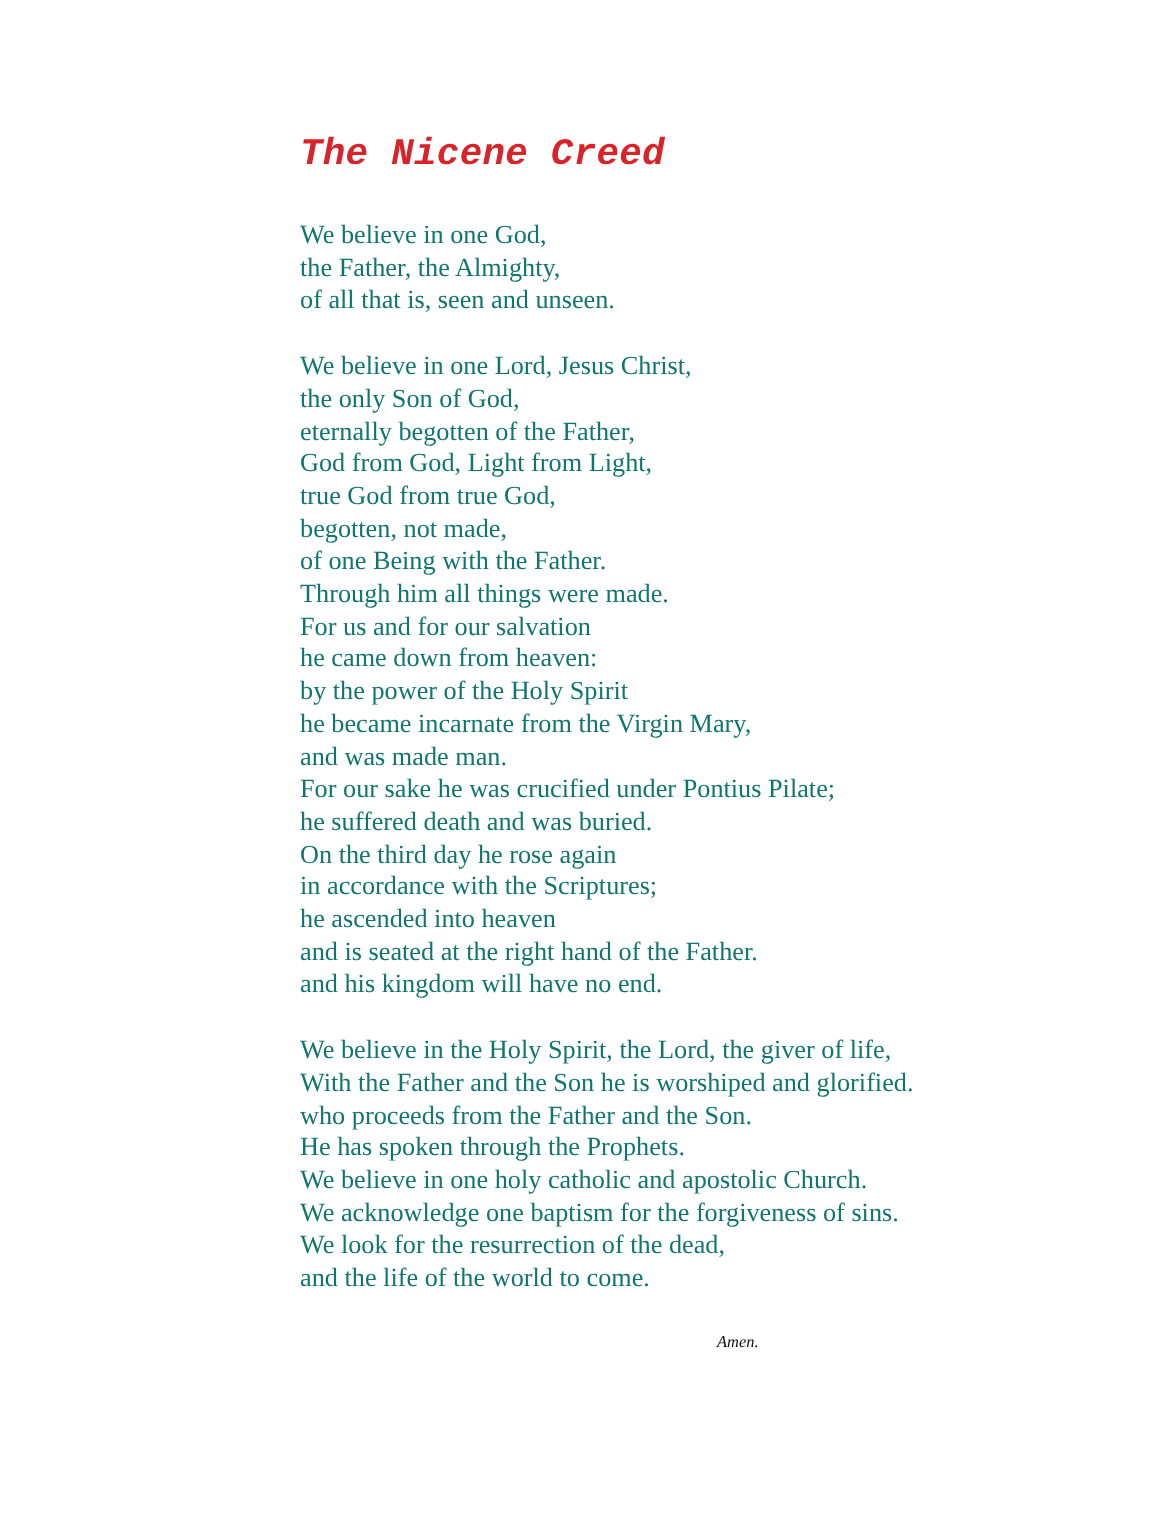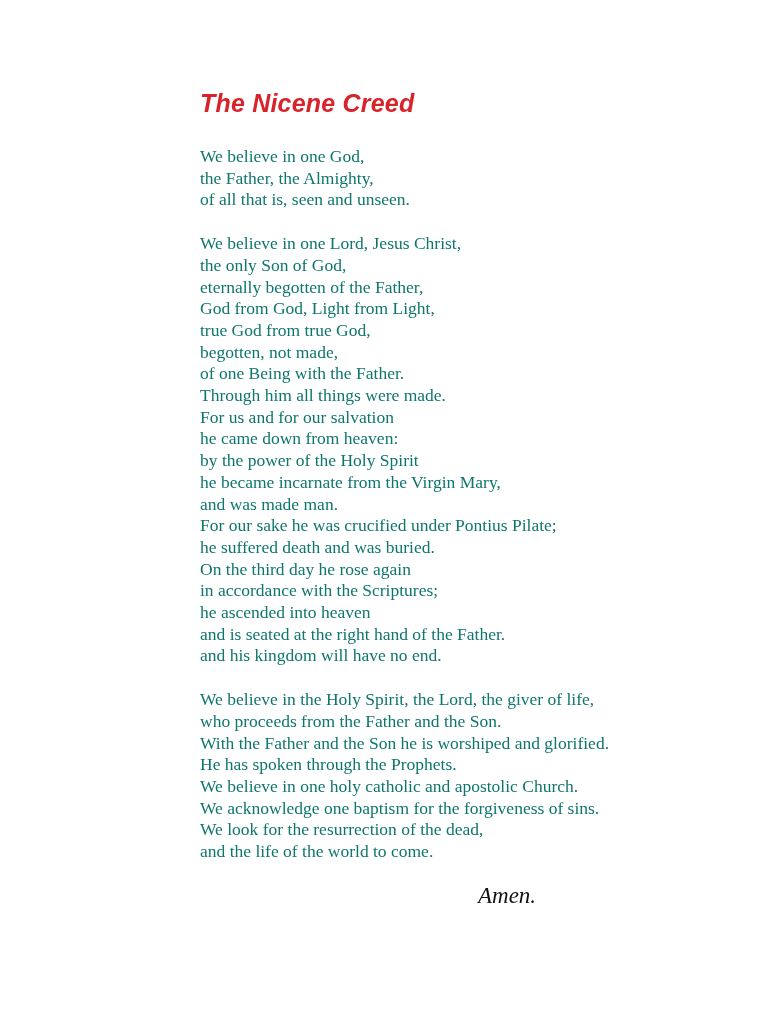--- a/index.html
+++ b/index.html
@@ -15,21 +15,21 @@
     overflow: hidden;
   }
   .page {
     position: relative;
     width: 768px;
     height: 1024px;
     box-sizing: border-box;
     padding: 88px 100px 40px 200px;
   }
   .doc-title {
-    font-family: Liberation Sans, sans-serif;
+    font-family: Liberation Mono, monospace;
     font-style: italic;
     font-weight: bold;
     font-size: 25px;
     line-height: 1.2;
     color: #d8232a;
     margin: 0 0 28px 0;
     letter-spacing: 0.2px;
   }
   .stanza {
     margin: 0 0 22px 0;
@@ -41,21 +41,21 @@
     font-size: 17.5px;
     line-height: 21.7px;
     white-space: pre;
     color: #0f766e;
   }
   .amen-wrap {
     margin-top: 18px;
     padding-left: 278px;
   }
   .amen {
-    font-size: 23px;
+    font-size: 11px;
     font-style: italic;
     line-height: 21.7px;
     color: #111111;
   }
 </style>
 </head>
 <body>
 
 <div class="page">
 
@@ -85,22 +85,22 @@
     <div class="line">he suffered death and was buried.</div>
     <div class="line">On the third day he rose again</div>
     <div class="line">in accordance with the Scriptures;</div>
     <div class="line">he ascended into heaven</div>
     <div class="line">and is seated at the right hand of the Father.</div>
     <div class="line">and his kingdom will have no end.</div>
   </div>
 
   <div class="stanza">
     <div class="line">We believe in the Holy Spirit, the Lord, the giver of life,</div>
+    <div class="line">With the Father and the Son he is worshiped and glorified.</div>
     <div class="line">who proceeds from the Father and the Son.</div>
-    <div class="line">With the Father and the Son he is worshiped and glorified.</div>
     <div class="line">He has spoken through the Prophets.</div>
     <div class="line">We believe in one holy catholic and apostolic Church.</div>
     <div class="line">We acknowledge one baptism for the forgiveness of sins.</div>
     <div class="line">We look for the resurrection of the dead,</div>
     <div class="line">and the life of the world to come.</div>
   </div>
 
   <div class="amen-wrap">
     <div class="amen">Amen.</div>
   </div>

